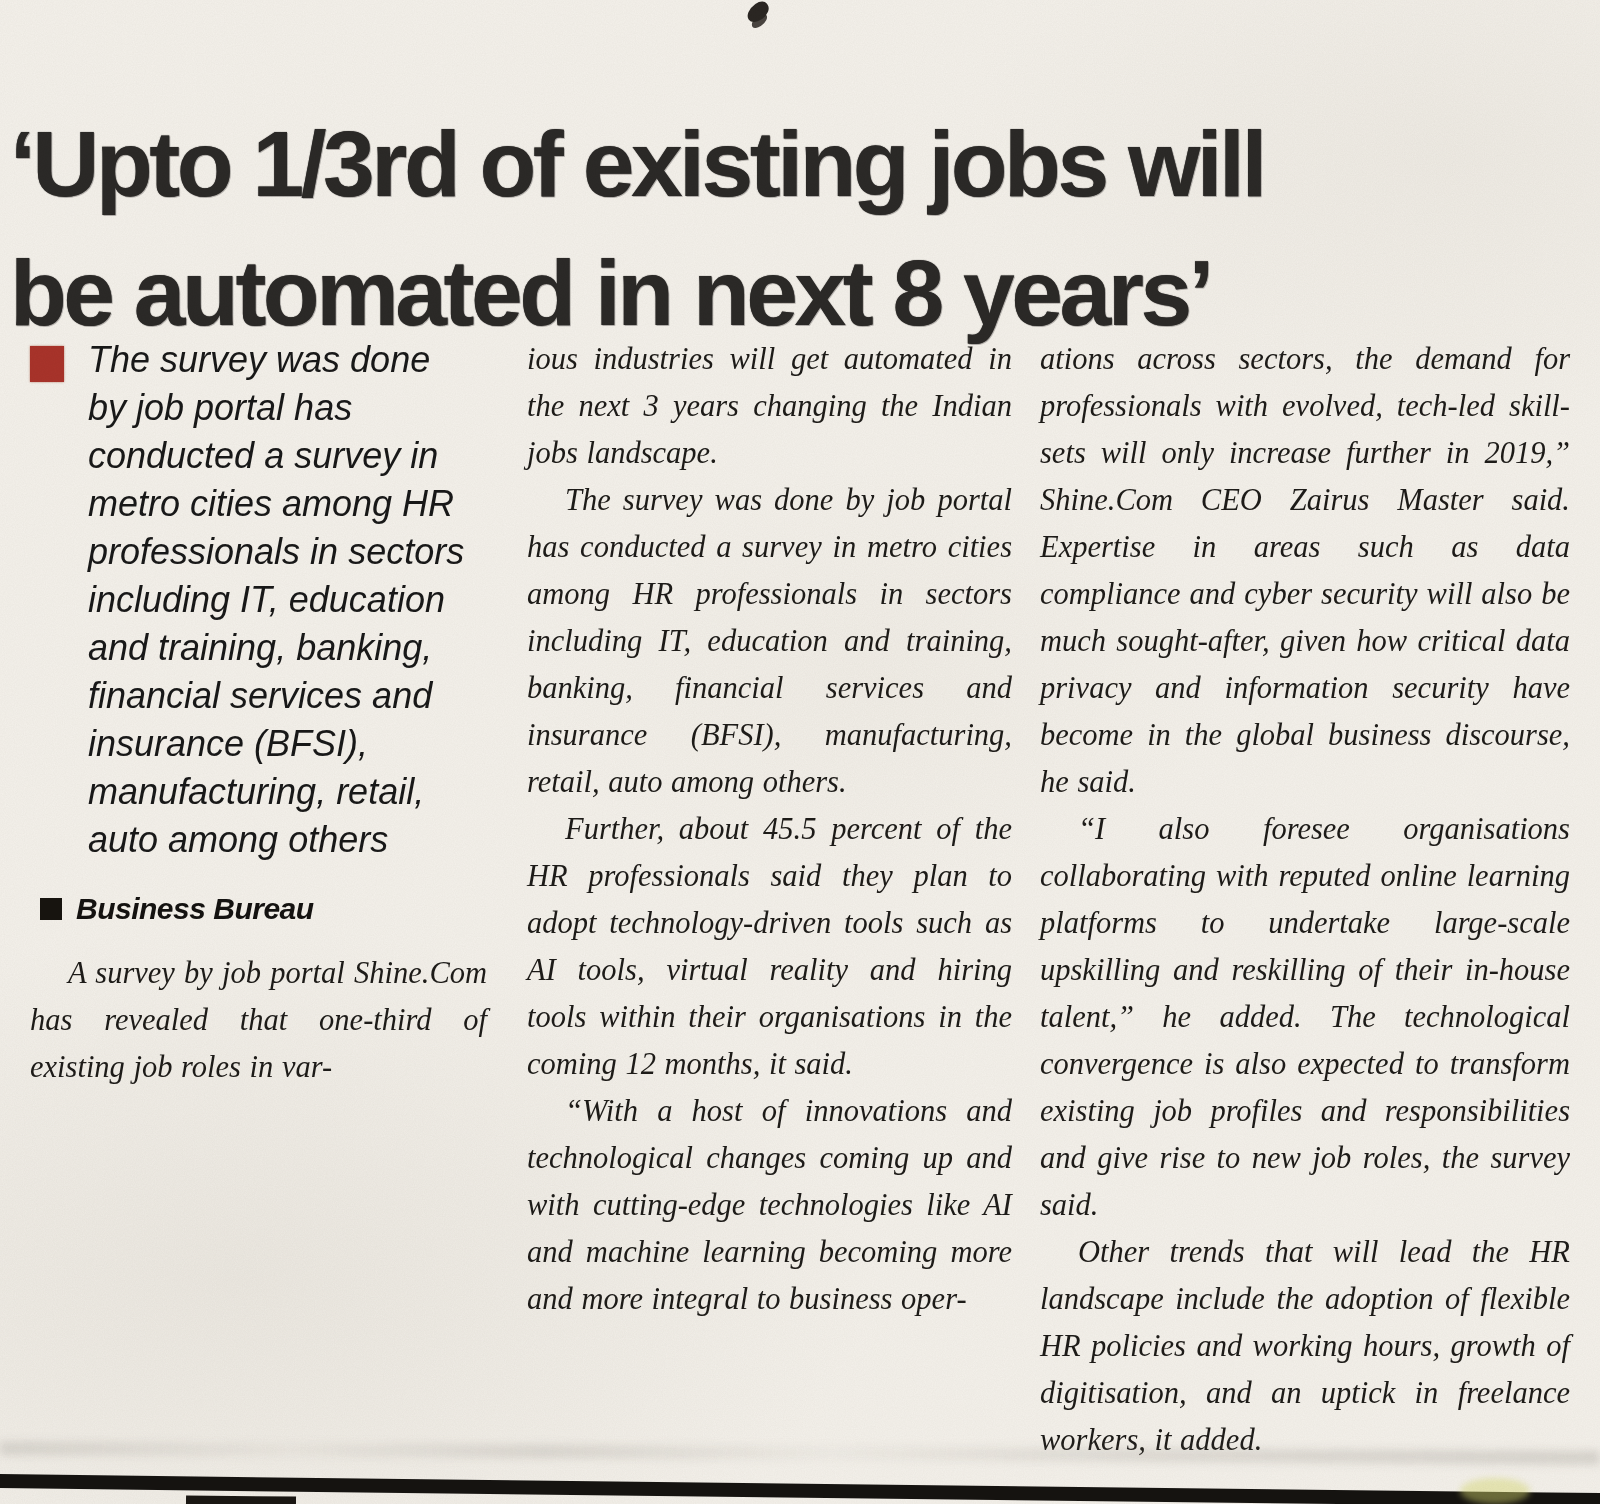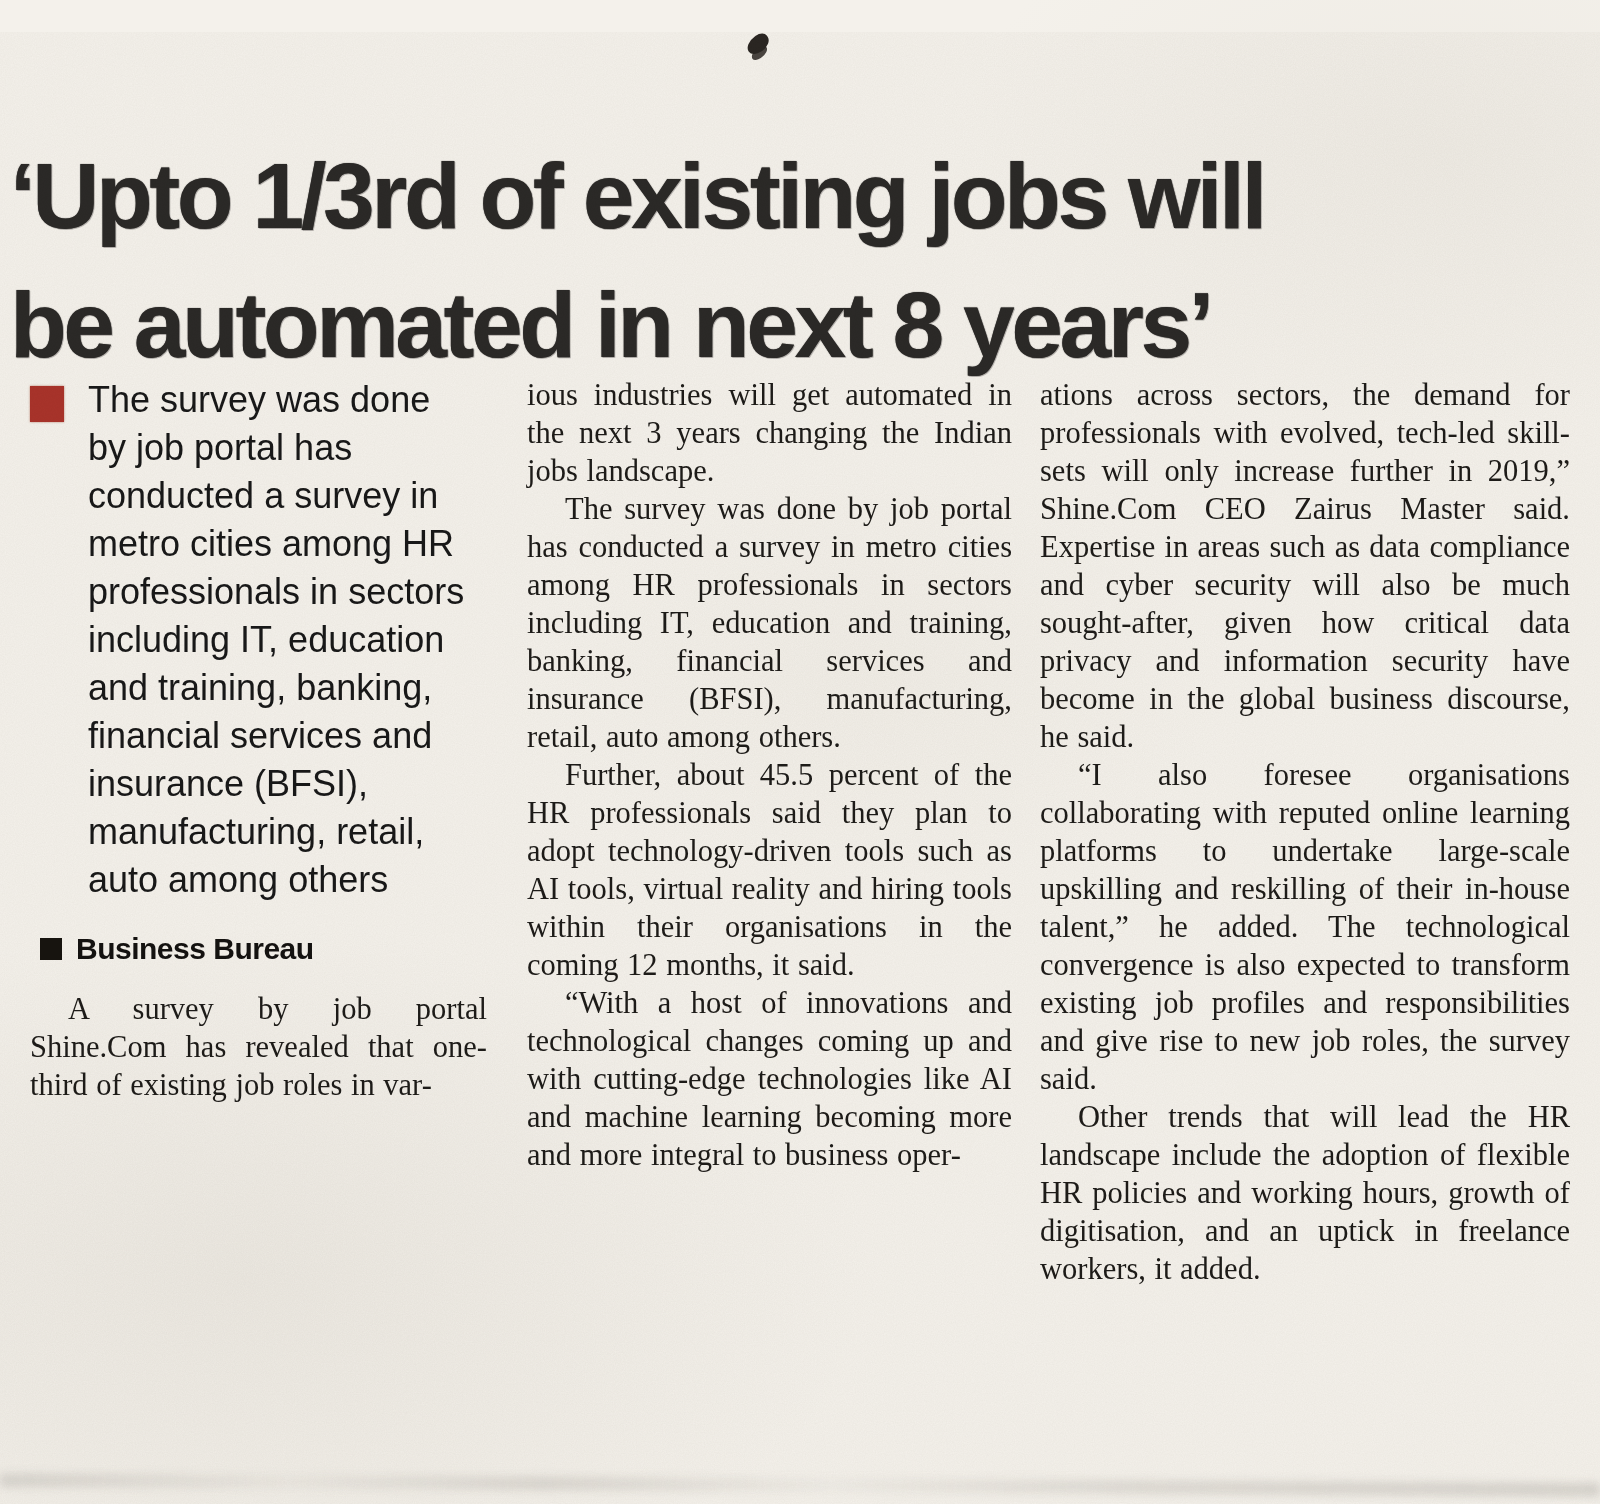--- a/index.html
+++ b/index.html
@@ -16,21 +16,20 @@
       radial-gradient(ellipse 700px 400px at 90% 10%, rgba(215,210,200,0.2), rgba(215,210,200,0) 70%),
       radial-gradient(ellipse 500px 300px at 55% 45%, rgba(225,220,210,0.18), rgba(225,220,210,0) 70%),
       #f4f1eb;
     font-family: "Liberation Serif", serif;
     color: #1c1a18;
   }
 
   .page {
     position: absolute;
     inset: 0;
-    margin-top: 32px;
   }
 
   
   .headline {
     position: absolute;
     left: 10px;
     top: 38px;
     width: 1580px;
     font-family: "Liberation Sans", sans-serif;
     font-weight: 700;
@@ -39,23 +38,24 @@
     line-height: 1.38;
     color: #2b2927;
     text-shadow: 0 0 1px rgba(43,41,39,0.9), 1px 1px 0 rgba(43,41,39,0.25);
   }
   .headline .hl-line { display: block; }
 
   
   .columns {
     position: absolute;
     left: 30px;
-    top: 344px;
+    top: 336px;
     width: 1545px;
     display: flex;
+    font-style: italic;
   }
   .col { box-sizing: border-box; }
   .col-1 { width: 497px; padding-right: 40px; }
   .col-2 { width: 513px; padding-right: 28px; }
   .col-3 { width: 535px; padding-right: 5px; }
 
   
   .summary {
     position: relative;
     padding-left: 58px;
@@ -97,21 +97,21 @@
     flex: 0 0 auto;
   }
 
   
   .body-copy { margin-top: 24px; }
   .col-2 .body-copy, .col-3 .body-copy { margin-top: 0; }
   .body-copy p {
     margin: 0;
     font-family: "Liberation Serif", serif;
     font-size: 30.5px;
-    line-height: 38px;
+    line-height: 47px;
     text-align: justify;
     color: #1d1b18;
     word-spacing: 1px;
   }
   .body-copy p.indent { text-indent: 38px; }
 
   
   .ink-blot {
     position: absolute;
     left: 746px;

